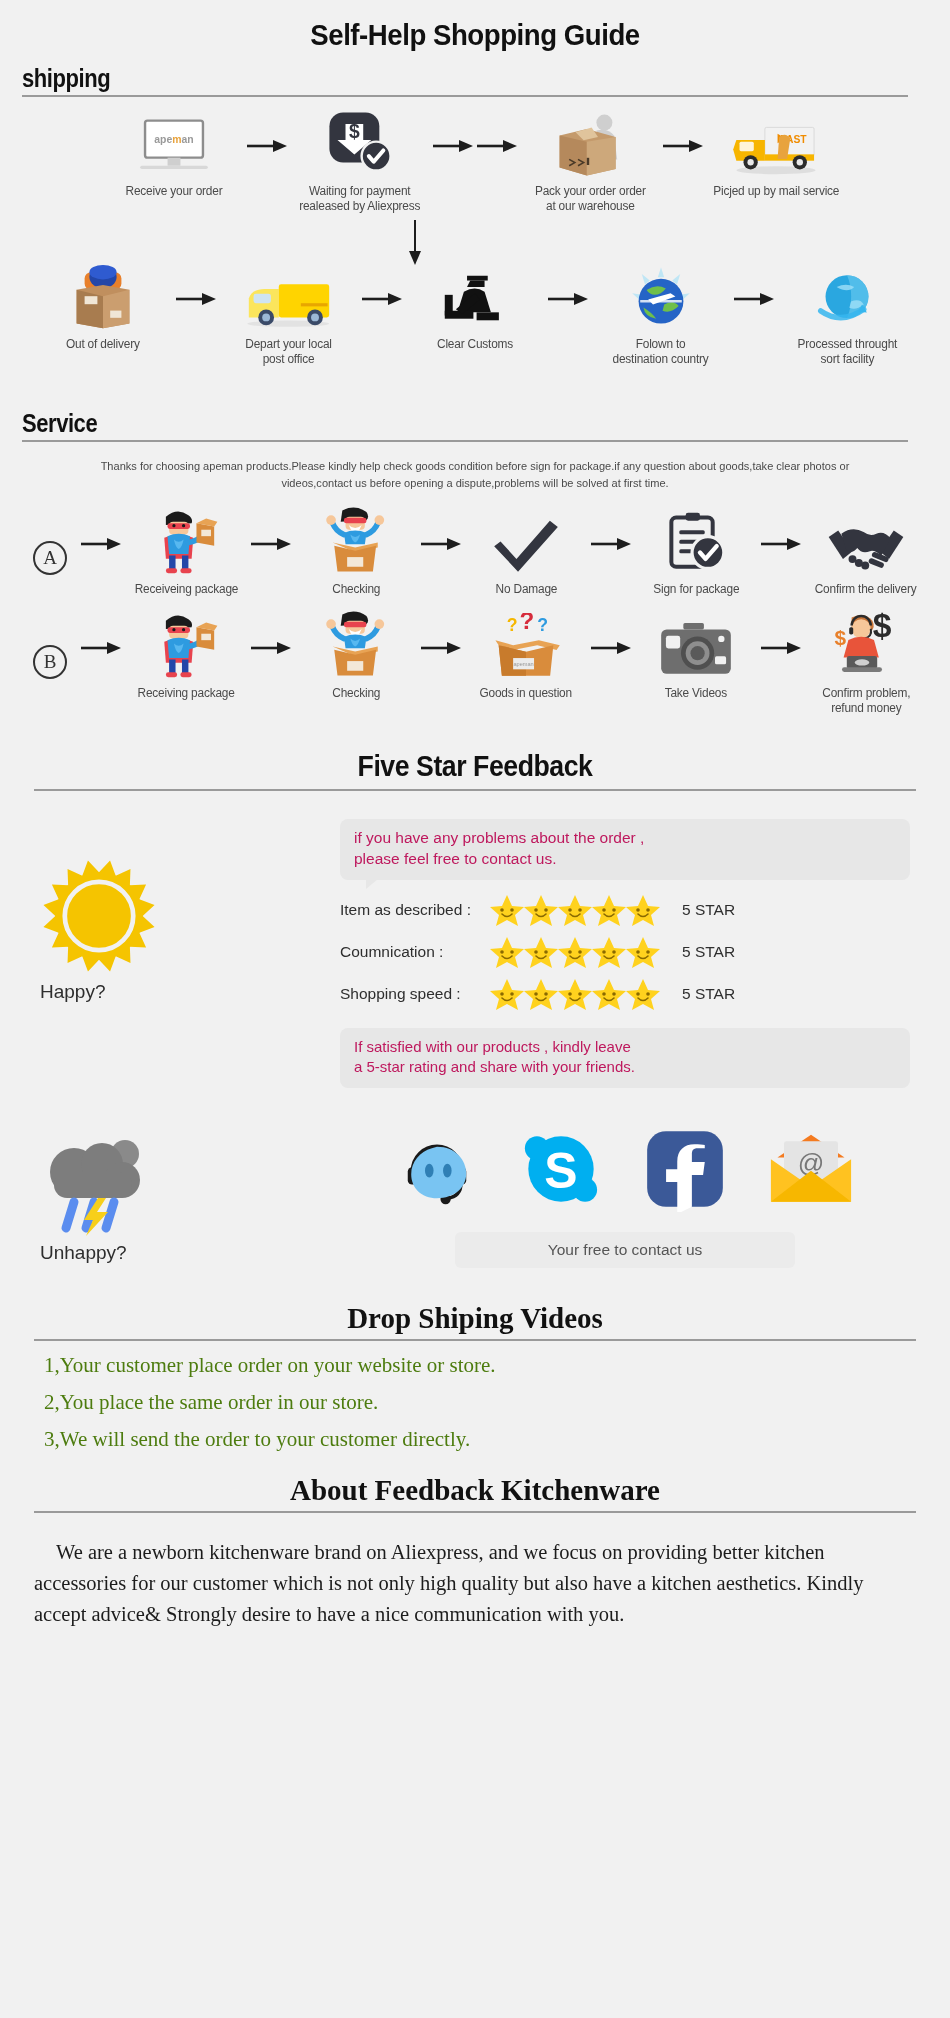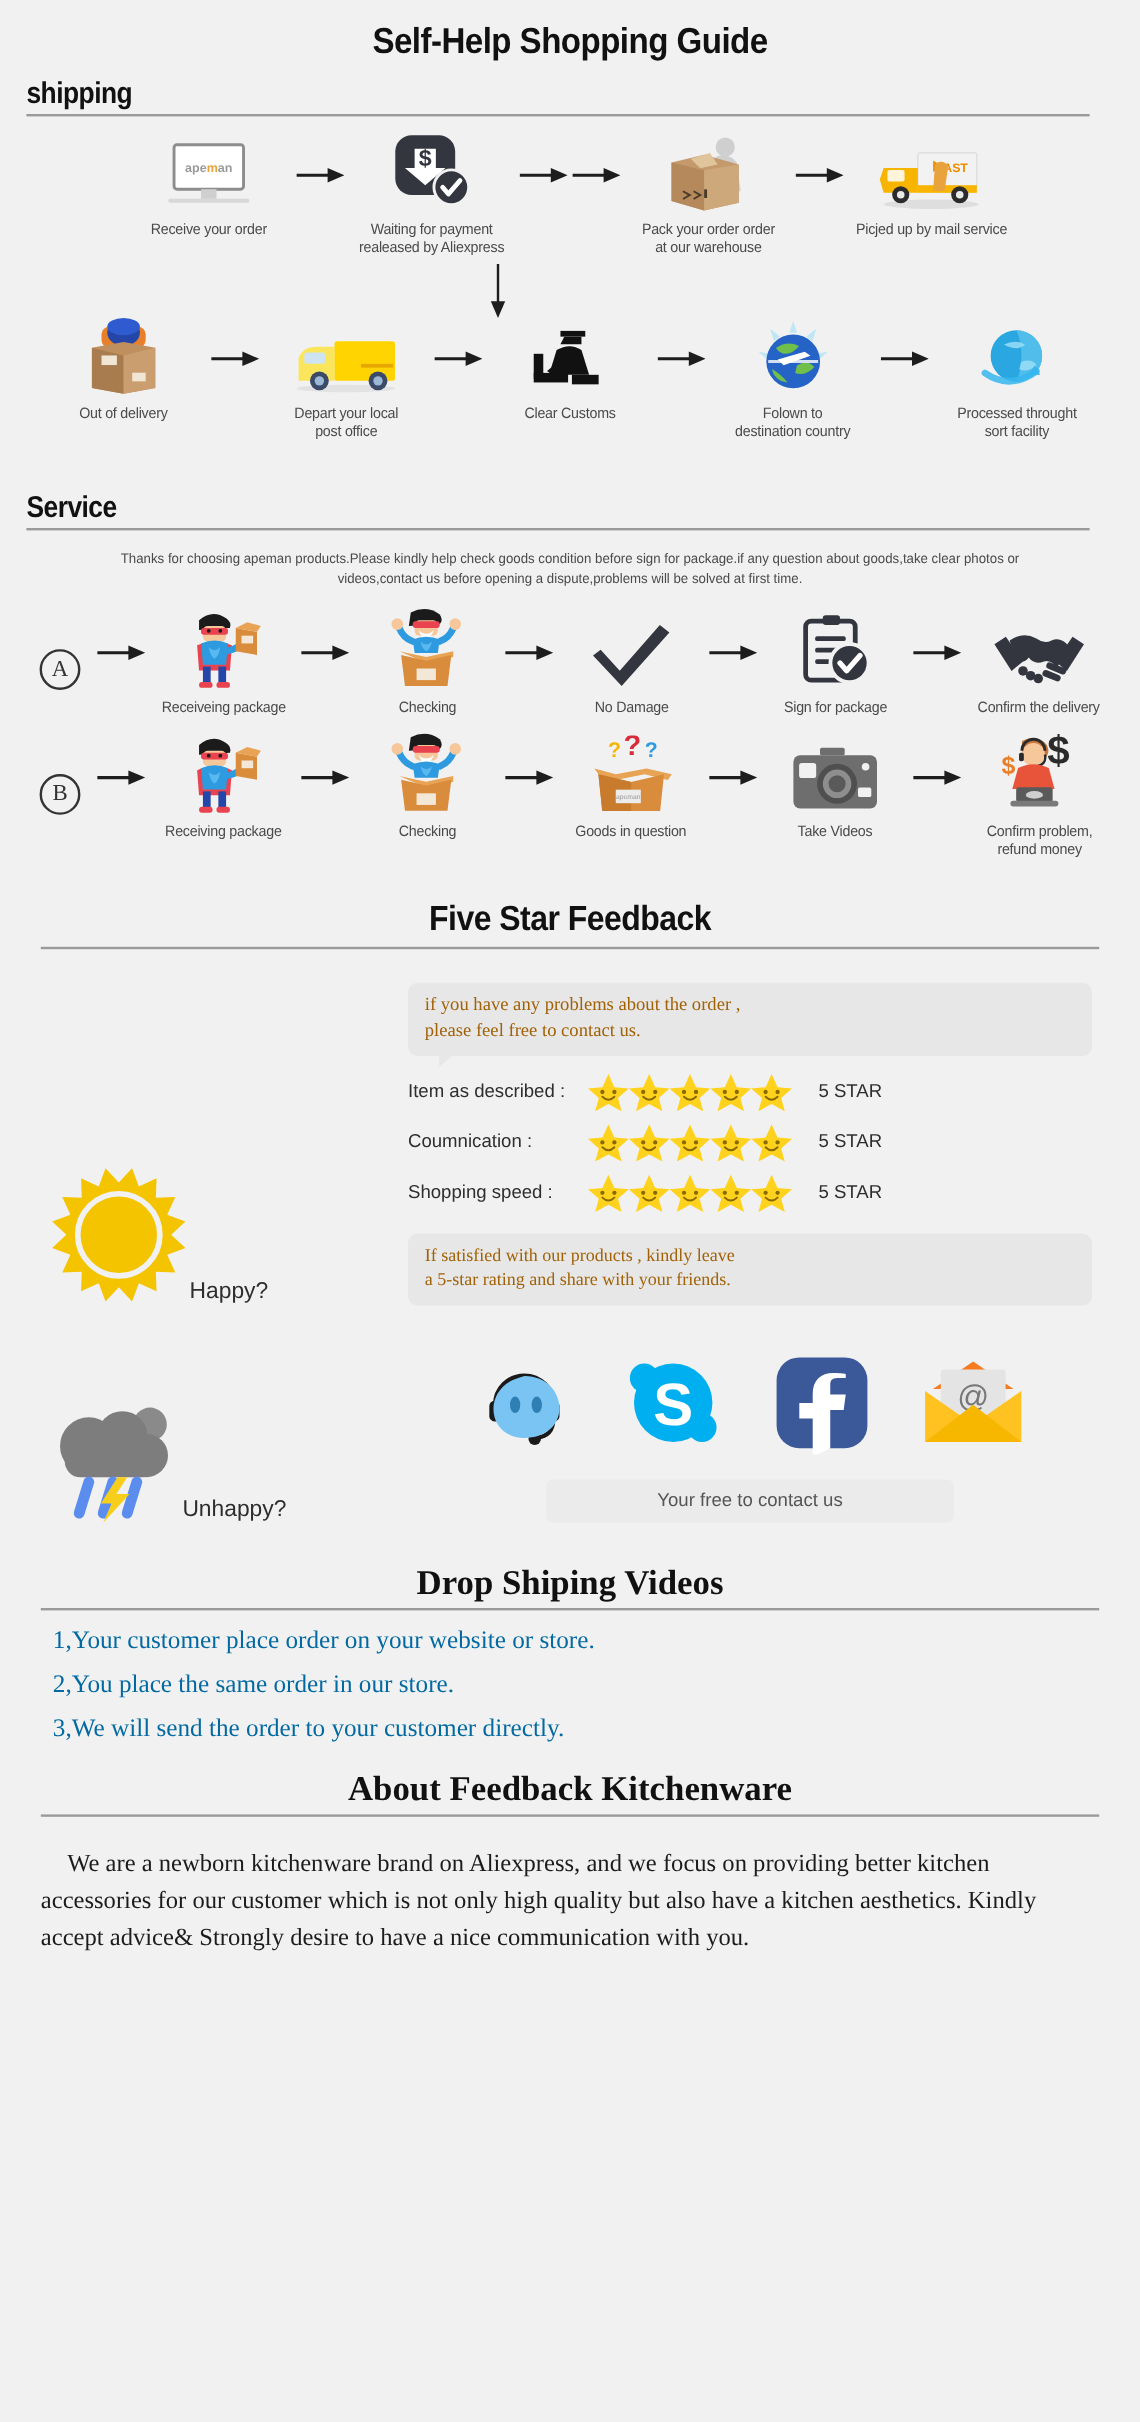--- a/index.html
+++ b/index.html
@@ -103,31 +103,30 @@
     width: 34px; height: 34px;
     border: 2px solid #333;
     border-radius: 50%;
     display: flex; align-items: center; justify-content: center;
     font-size: 19px; color:#333;
     font-family: "Liberation Serif", serif;
   }
 
   
   .fs-wrap { display: flex; padding: 0 40px; margin-top: 28px; }
-  .fs-left { width: 300px; display: flex; align-items: flex-end; }
+  .fs-left { width: 300px; display: flex; flex-direction: column; align-items: flex-start; }
   .fs-right { flex: 1; }
   .bubble {
     background: #e7e7e7;
     border-radius: 8px;
     padding: 9px 14px 10px 14px;
-    color: #a16207;
+    color: #be185d;
     font-size: 15.5px;
     line-height: 1.35;
     position: relative;
-    font-family: Liberation Serif, serif;
   }
   .bubble.tail::after {
     content: "";
     position: absolute;
     left: 26px; bottom: -9px;
     border-left: 12px solid #e7e7e7;
     border-bottom: 10px solid transparent;
   }
   .rate-row {
     display: flex; align-items: center;
@@ -146,21 +145,21 @@
     font-size: 15.5px;
     color: #555;
     padding: 9px 0;
     width: 340px;
   }
 
   
   .ds-line {
     font-family: "Liberation Serif", serif;
     font-size: 21px;
-    color: #0369a1;
+    color: #4d7c0f;
     margin: 12px 0 0 44px;
   }
   .about-p {
     font-family: "Liberation Serif", serif;
     font-size: 20.5px;
     line-height: 1.52;
     color: #1c1c1c;
     margin: 24px 34px 0 34px;
     text-indent: 22px;
   }

